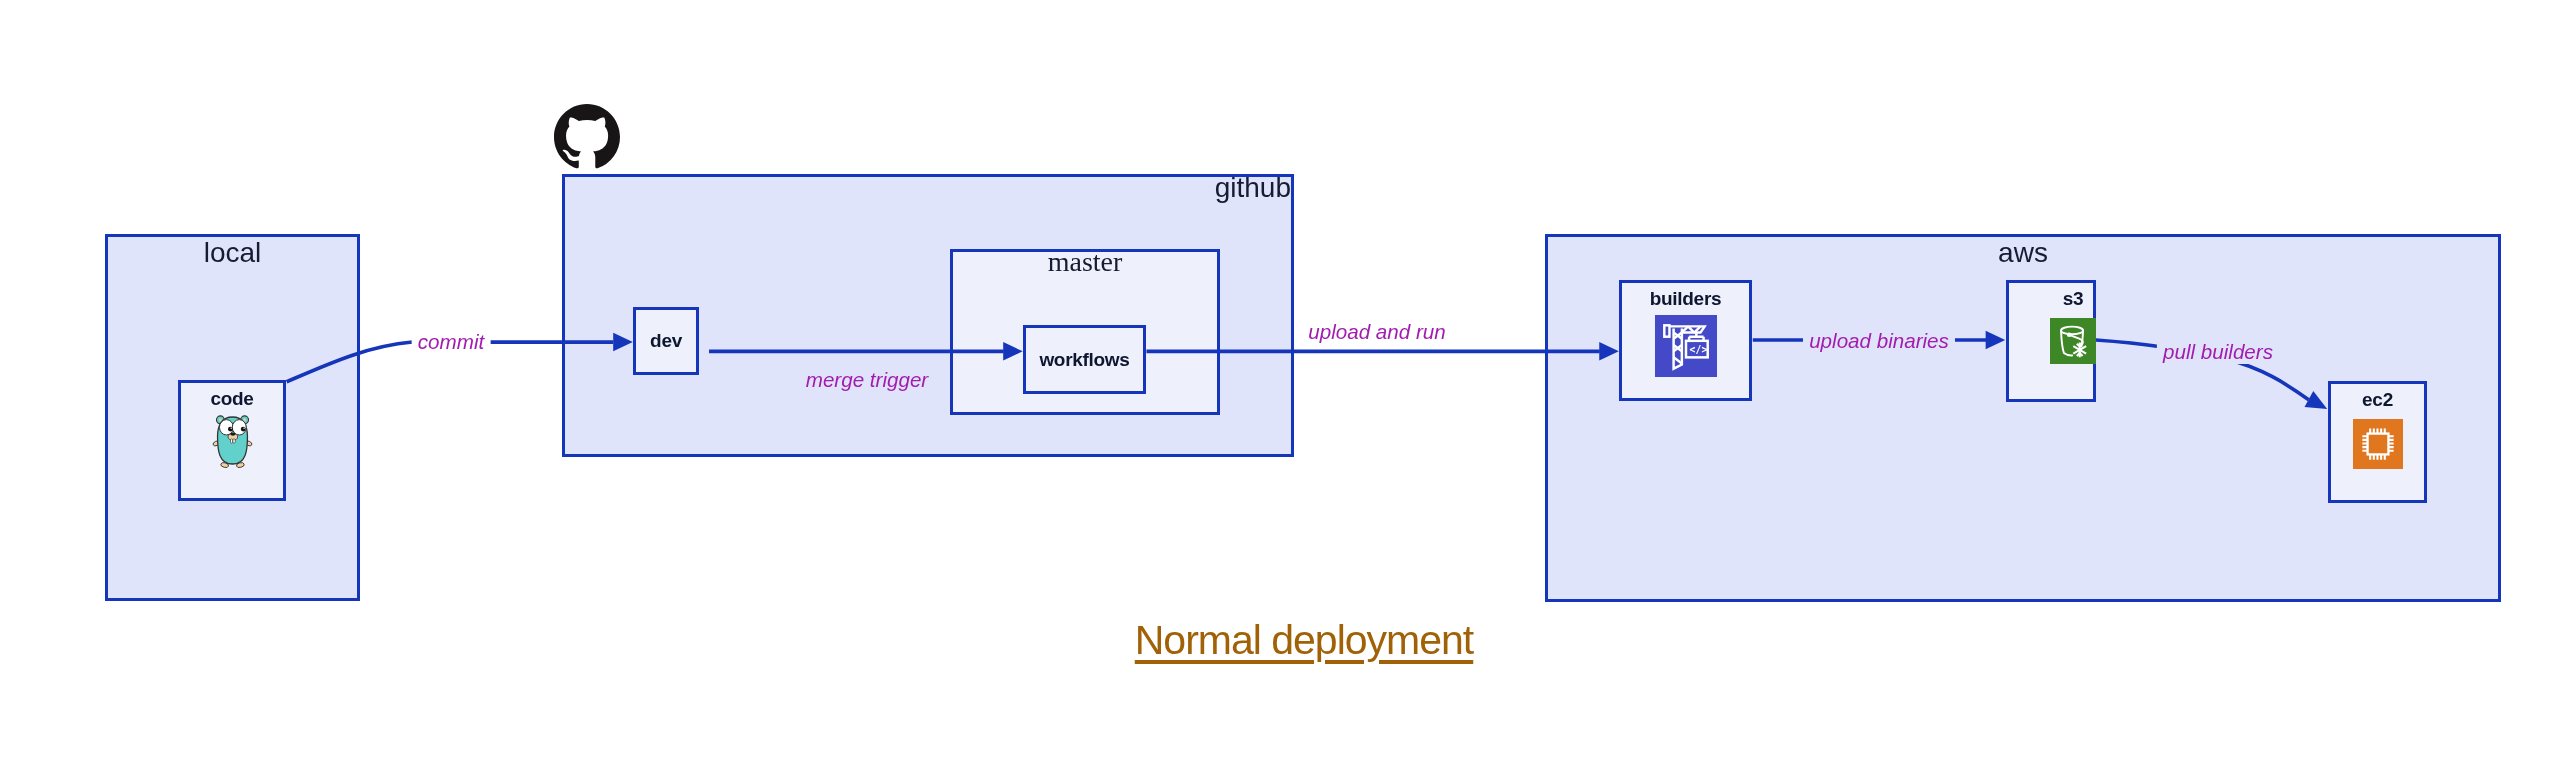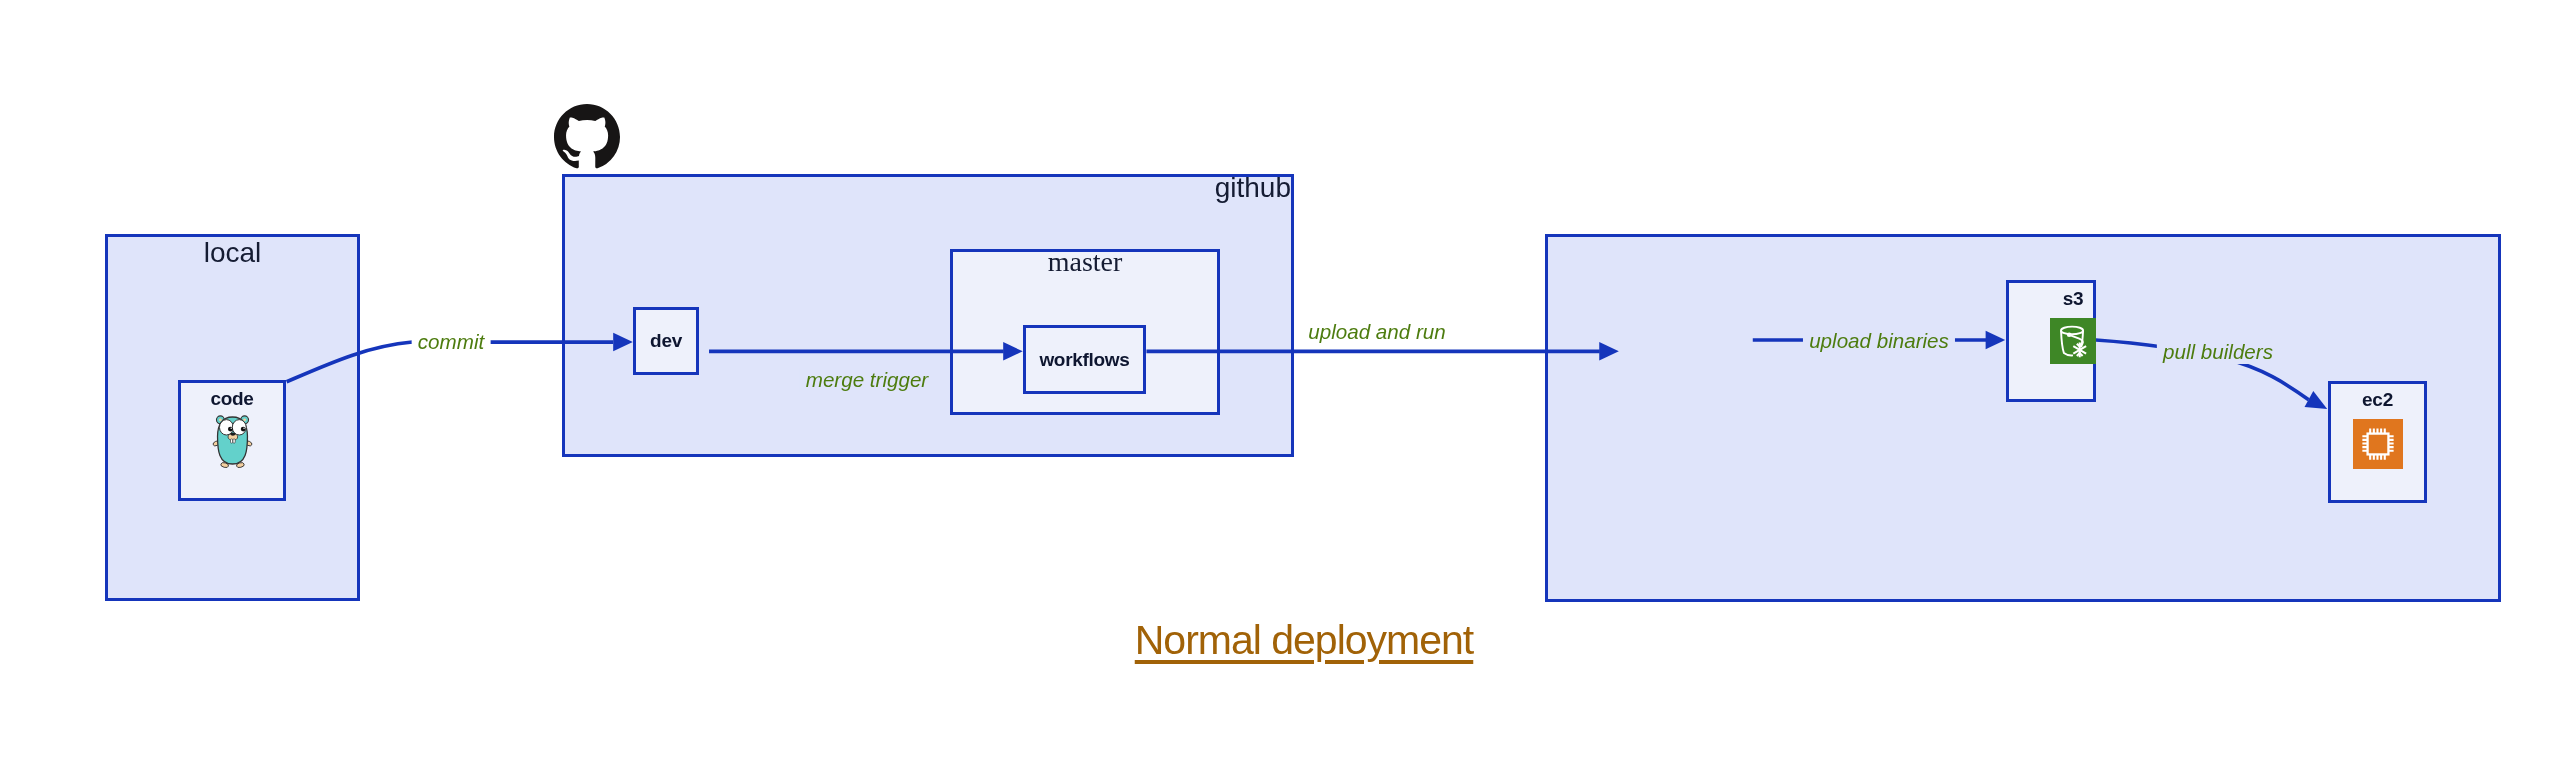--- a/index.html
+++ b/index.html
@@ -30,21 +30,21 @@
     color:#0e1630;font-weight:bold;font-size:19px;line-height:1.15;
     letter-spacing:-0.3px;
   }
   .node .node-label.toplbl{margin-top:5.2px;}
   .ctr-label{
     position:absolute;color:#151c33;font-size:28px;line-height:1.1;
     text-align:center;white-space:nowrap;margin-top:40px;
   }
   .edge-label{
     position:absolute;transform:translate(-50%,-50%);
-    font-style:italic;color:#4d7c0f;font-size:20.6px;
+    font-style:italic;color:#a21caf;font-size:20.6px;
     padding:0 6.2px;white-space:nowrap;
   }
   .bg-white{background:#ffffff;}
   .bg-fill{background:#dfe4fa;}
 
   
   #box-local   {left:105px;  top:234px; width:255px;  height:367px;}
   #box-github  {left:562px; top:174px; width:732px; height:283px;}
   #box-master  {left:950px; top:249px; width:270px;  height:166px; background:#eef1fb;}
   #box-aws     {left:1545px; top:234px; width:956px; height:368px;}
@@ -110,20 +110,21 @@
       <polygon points="1985,682 1947,664 1947,700"></polygon>
       <polygon points="3142,682 3104,664 3104,700"></polygon>
       <polygon points="3892,660 3854,642 3854,678"></polygon>
       <polygon points="4517,794 4473,790 4490,759"></polygon>
     </g>
   </svg>
 
   <div class="ctr-label" id="lbl-local">local</div>
   <div class="ctr-label" id="lbl-github">github</div>
   <div class="ctr-label" id="lbl-master">master</div>
+  <div class="ctr-label" id="lbl-aws">aws</div>
 
   <svg id="github-logo" viewBox="0 0 16 16">
     <path fill="#171515" fill-rule="evenodd" d="M8 0C3.58 0 0 3.58 0 8c0 3.54 2.29 6.53 5.47 7.59.4.07.55-.17.55-.38 0-.19-.01-.82-.01-1.49-2.01.37-2.53-.49-2.69-.94-.09-.23-.48-.94-.82-1.13-.28-.15-.68-.52-.01-.53.63-.01 1.08.58 1.23.82.72 1.21 1.87.87 2.33.66.07-.52.28-.87.51-1.07-1.78-.2-3.64-.89-3.64-3.95 0-.87.31-1.59.82-2.15-.08-.2-.36-1.02.08-2.12 0 0 .67-.21 2.2.82.64-.18 1.32-.27 2-.27s1.36.09 2 .27c1.53-1.04 2.2-.82 2.2-.82.44 1.1.16 1.92.08 2.12.51.56.82 1.27.82 2.15 0 3.07-1.87 3.75-3.65 3.95.29.25.54.73.54 1.48 0 1.07-.01 1.93-.01 2.2 0 .21.15.46.55.38A8.01 8.01 0 0 0 16 8c0-4.42-3.58-8-8-8z"></path>
   </svg>
 
   <div class="node" id="node-code">
     <div class="node-label toplbl">code</div>
     <svg class="icon-gopher" viewBox="0 0 60 80">
       <ellipse cx="13" cy="11" rx="5.5" ry="5.5" fill="#63d1cb" stroke="#333" stroke-width="1.6"></ellipse>
       <ellipse cx="47" cy="11" rx="5.5" ry="5.5" fill="#63d1cb" stroke="#333" stroke-width="1.6"></ellipse>
@@ -148,20 +149,36 @@
   </div>
 
   <div class="node center" id="node-dev">
     <div class="node-label">dev</div>
   </div>
 
   <div class="node center" id="node-workflows">
     <div class="node-label">workflows</div>
   </div>
 
+  <div class="node" id="node-builders">
+    <div class="node-label toplbl">builders</div>
+    <svg class="icon-sq" viewBox="0 0 60 60">
+      <rect width="60" height="60" fill="#4449c8"></rect>
+      <g stroke="#fff" stroke-width="2.4" fill="none">
+        <rect x="9" y="10" width="5" height="11"></rect>
+        <path d="M18,13 L18,52 L26,48 L26,13"></path>
+        <path d="M18,17 L26,23 M26,17 L18,23 M18,29 L26,35 M26,29 L18,35 M18,41 L26,47"></path>
+        <path d="M14,11 L48,11 L44,17 L26,17"></path>
+        <path d="M26,17 L32,11 M32,11 L38,17 M38,17 L44,11"></path>
+        <path d="M40,17 L40,21 M33,21 L47,21 M33,21 L33,25 M47,21 L47,25"></path>
+        <rect x="30" y="25" width="21" height="16"></rect>
+      </g>
+      <text x="33.5" y="37" fill="#fff" font-size="9.5" font-weight="bold" font-family="'DejaVu Sans Mono', monospace">&lt;/&gt;</text>
+    </svg>
+  </div>
 
   <div class="node" id="node-s3">
     <div class="node-label toplbl">s3</div>
     <svg class="icon-sq small" viewBox="0 0 48 48">
       <rect width="48" height="48" fill="#3e8726"></rect>
       <g stroke="#fff" stroke-width="2" fill="none">
         <ellipse cx="23" cy="13" rx="11.5" ry="4"></ellipse>
         <path d="M11.5,13 C12,25 13,32 14.5,36.5 C17.5,38.8 21,39.3 24,39"></path>
         <path d="M34.5,13 C34.2,20 33.6,26 32.6,30.5"></path>
         <path d="M20,17.5 L30.5,21.5 C35.5,23.5 35.5,27.5 31,27.5"></path>

